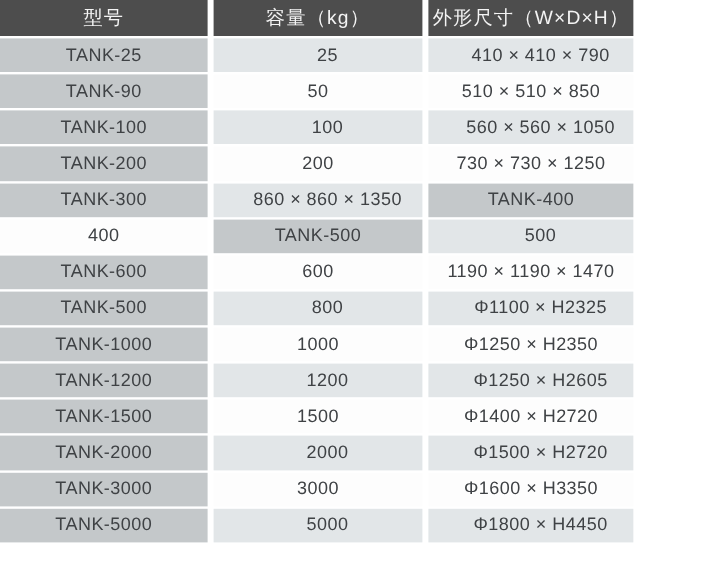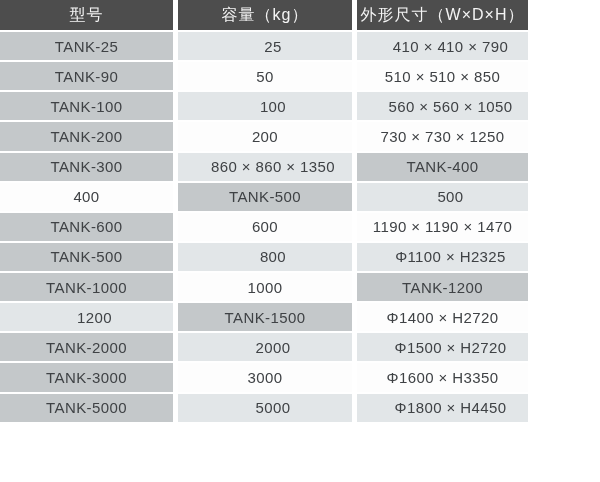--- a/index.html
+++ b/index.html
@@ -85,25 +85,28 @@
   <div class="cell model-col">TANK-600</div>
   <div class="cell stripe-b">600</div>
   <div class="cell stripe-b">1190 × 1190 × 1470</div>
 
   <div class="cell model-col">TANK-500</div>
   <div class="cell stripe-a">800</div>
   <div class="cell stripe-a">Φ1100 × H2325</div>
 
   <div class="cell model-col">TANK-1000</div>
   <div class="cell stripe-b">1000</div>
+  <div class="cell stripe-b">Φ1250 × H2350</div>
 
   <div class="cell model-col">TANK-1200</div>
   <div class="cell stripe-a">1200</div>
+  <div class="cell stripe-a">Φ1250 × H2605</div>
 
   <div class="cell model-col">TANK-1500</div>
+  <div class="cell stripe-b">1500</div>
   <div class="cell stripe-b">Φ1400 × H2720</div>
 
   <div class="cell model-col">TANK-2000</div>
   <div class="cell stripe-a">2000</div>
   <div class="cell stripe-a">Φ1500 × H2720</div>
 
   <div class="cell model-col">TANK-3000</div>
   <div class="cell stripe-b">3000</div>
   <div class="cell stripe-b">Φ1600 × H3350</div>
 

